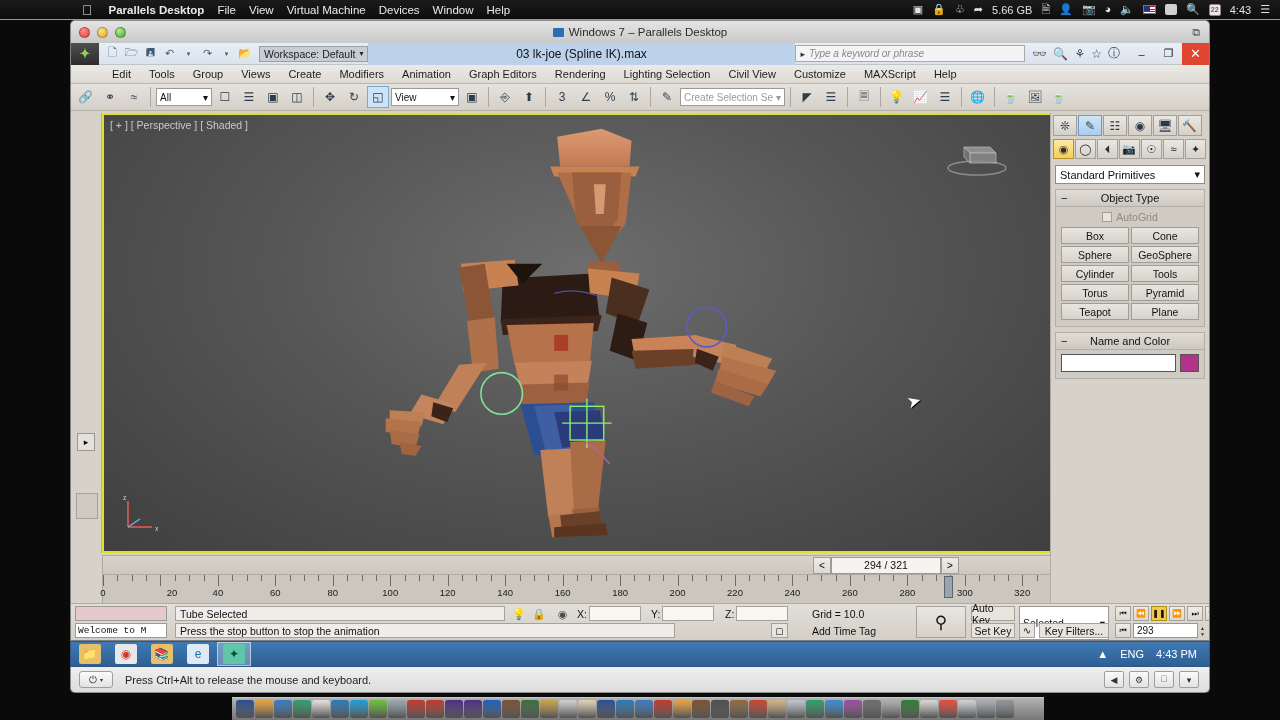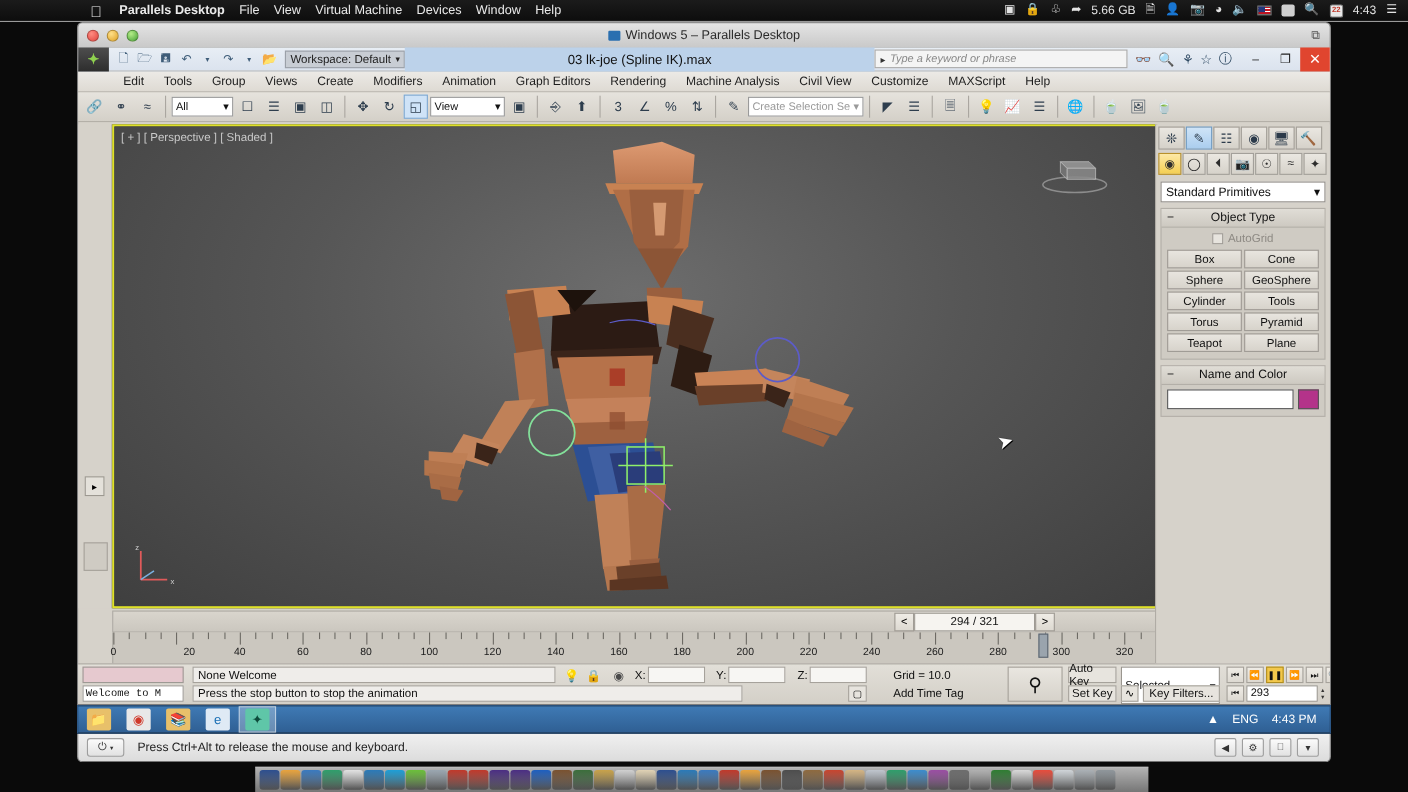--- a/index.html
+++ b/index.html
@@ -248,21 +248,21 @@
   </div>
 
   <div class="prl-win">
     <div class="traffic">
       <span class="tl r"></span>
       <span class="tl y"></span>
       <span class="tl g"></span>
     </div>
     <div class="prl-title">
       <span class="prl-mon"></span>
-      <span>Windows 5 – Parallels Desktop</span>
+      <span>Windows 7 – Parallels Desktop</span>
     </div>
     <span class="prl-expand">⧉</span>
   </div>
 
   <div class="max">
 
     <div class="max-titlebar">
       <div class="max-logo">✦</div>
       <div class="qat">
         <span class="qicon">🗋</span>
@@ -300,21 +300,21 @@
     <div class="max-menubar">
       <span class="mnu">Edit</span>
       <span class="mnu">Tools</span>
       <span class="mnu">Group</span>
       <span class="mnu">Views</span>
       <span class="mnu">Create</span>
       <span class="mnu">Modifiers</span>
       <span class="mnu">Animation</span>
       <span class="mnu">Graph Editors</span>
       <span class="mnu">Rendering</span>
-      <span class="mnu">Machine Analysis</span>
+      <span class="mnu">Lighting Selection</span>
       <span class="mnu">Civil View</span>
       <span class="mnu">Customize</span>
       <span class="mnu">MAXScript</span>
       <span class="mnu">Help</span>
     </div>
 
     <div class="max-toolbar">
       <span class="tb">🔗</span>
       <span class="tb">⚭</span>
       <span class="tb">≈</span>
@@ -582,21 +582,21 @@
           <div class="tlabel" style="left: 861.818px;">300</div>
           <div class="tlabel" style="left: 919.273px;">320</div>
         </div>
       <div class="playhead" id="playhead" style="left: 840.582px;"></div>
     </div>
 
     <div class="sb">
       <div class="mini-listener"></div>
       <div class="mini-listener2">Welcome to M</div>
 
-      <div class="sel-field">None Welcome</div>
+      <div class="sel-field">Tube Selected</div>
       <div class="prompt-field">Press the stop button to stop the animation</div>
 
       <span class="sb-ico" style="left:441px">💡</span>
       <span class="sb-ico" style="left:461px">🔒</span>
       <span class="sb-ico" style="left:484px">◉</span>
 
       <div class="xyz" style="left:506px">
         <span>X:</span>
         <span class="coordbox"></span>
       </div>

